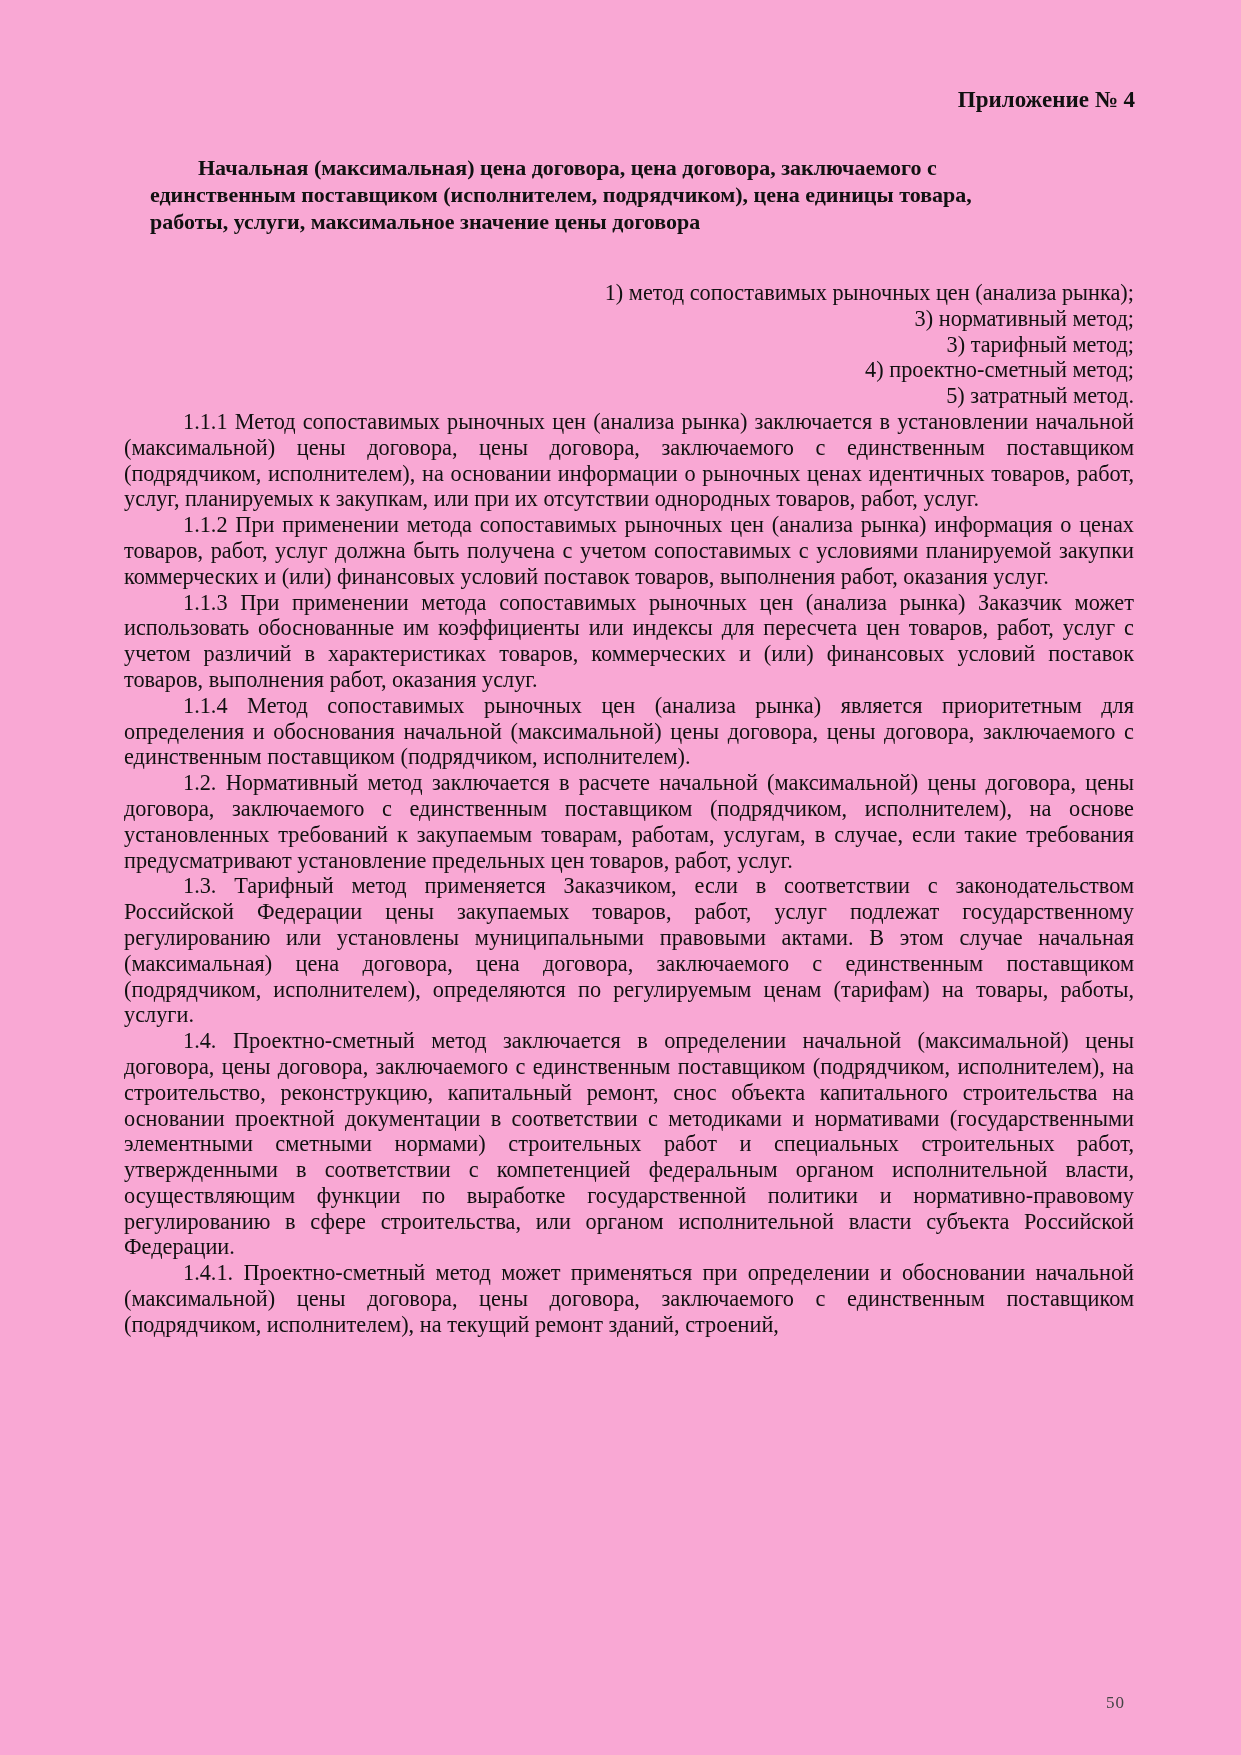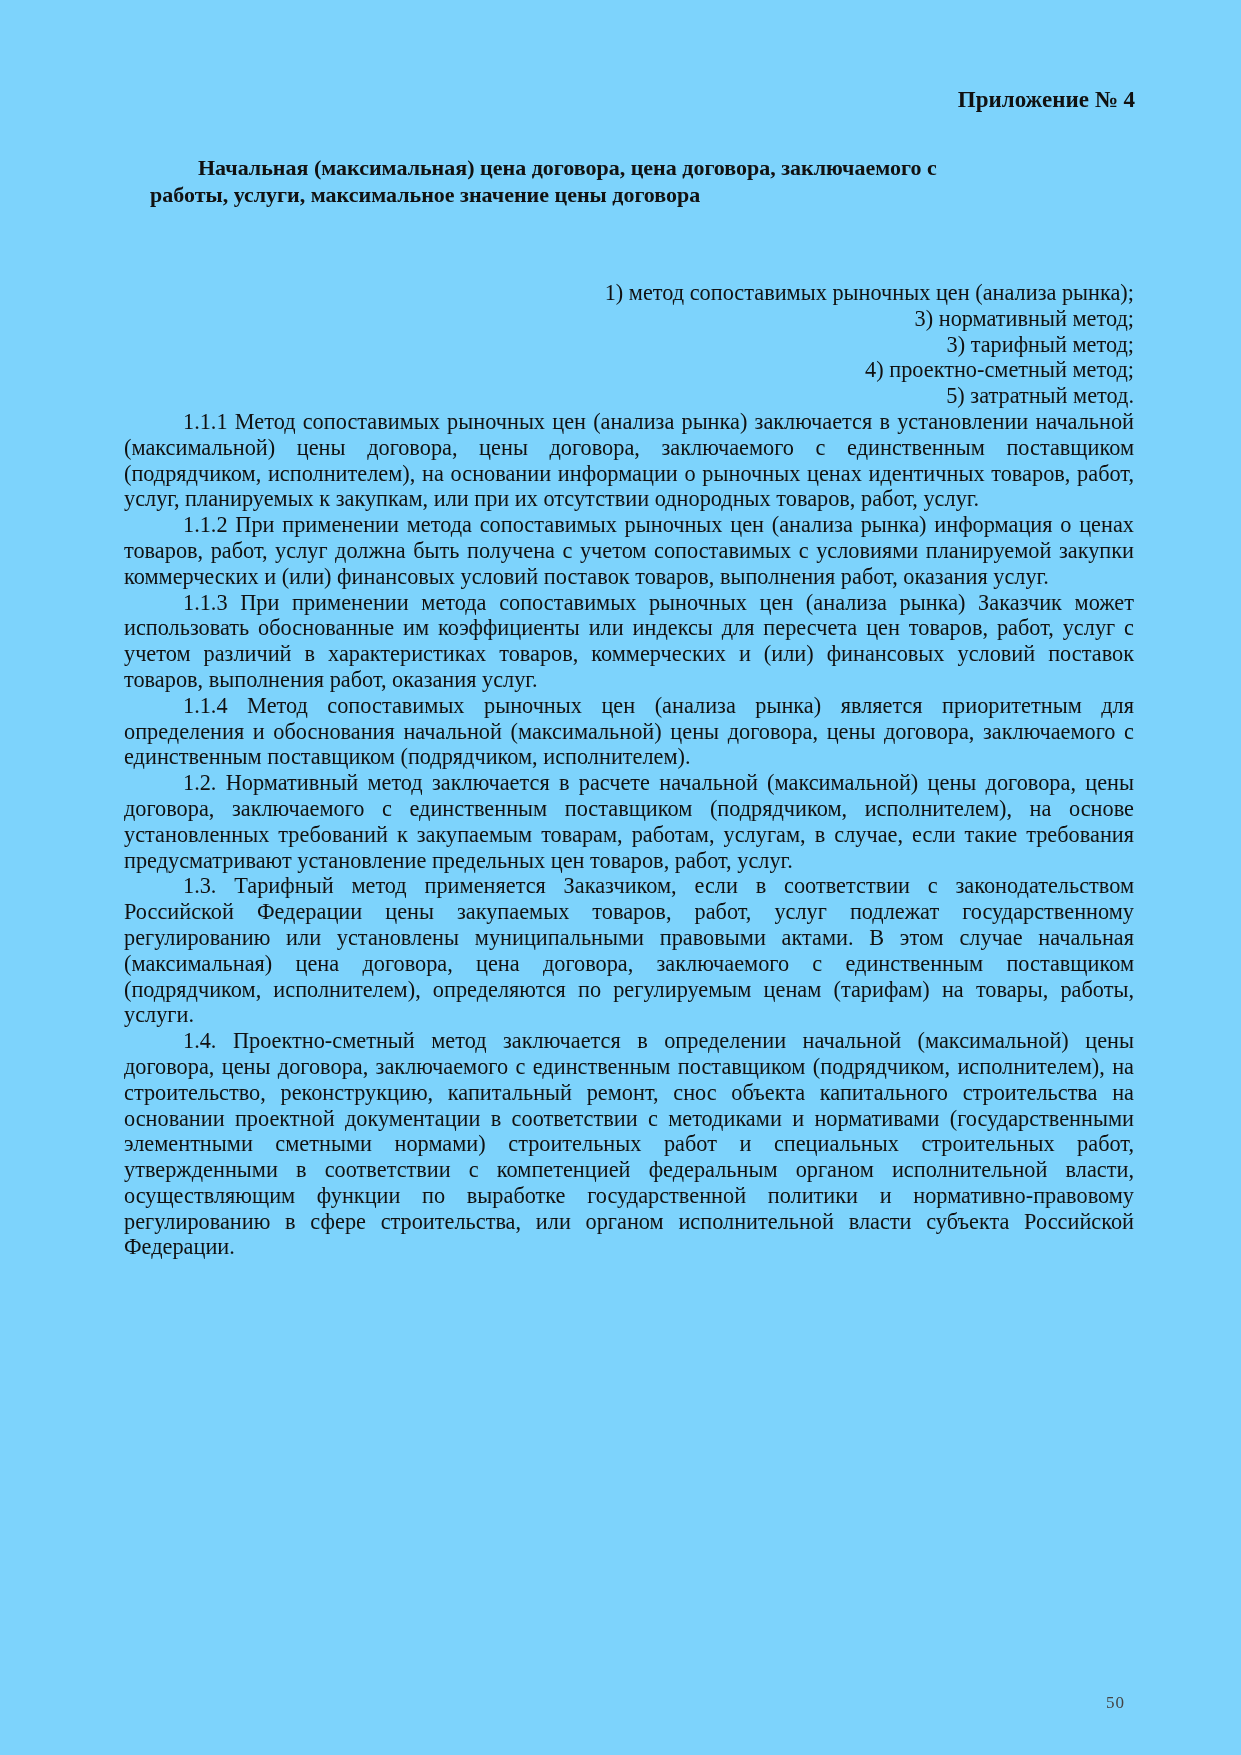--- a/index.html
+++ b/index.html
@@ -14,21 +14,21 @@
       overflow: hidden;
       color: #111111;
       font-family: "Liberation Serif", "DejaVu Serif", serif;
     }
     .page {
       position: absolute;
       left: 0;
       top: 0;
       width: 1241px;
       height: 1755px;
-      background: #7dd3fc;
+      background: #f9a8d4;
     }
     .appendix-label {
       position: absolute;
       top: 86px;
       right: 106px;
       font-weight: bold;
       font-size: 23px;
       line-height: 28px;
       text-align: right;
     }
@@ -78,33 +78,35 @@
   </style>
 </head>
 <body>
 
 <div class="page">
 
   <div class="appendix-label">Приложение № 4</div>
 
   <div class="doc-title">
     <span class="title-line first">Начальная (максимальная) цена договора, цена договора, заключаемого с</span>
+    <span class="title-line">единственным поставщиком (исполнителем, подрядчиком), цена единицы товара,</span>
     <span class="title-line">работы, услуги, максимальное значение цены договора</span>
   </div>
 
   <div class="body-text">
     <p class="para list-item">1) метод сопоставимых рыночных цен (анализа рынка);</p>
     <p class="para list-item">3) нормативный метод;</p>
     <p class="para list-item">3) тарифный метод;</p>
     <p class="para list-item">4) проектно-сметный метод;</p>
     <p class="para list-item">5) затратный метод.</p>
     <p class="para">1.1.1 Метод сопоставимых рыночных цен (анализа рынка) заключается в установлении начальной (максимальной) цены договора, цены договора, заключаемого с единственным поставщиком (подрядчиком, исполнителем), на основании информации о рыночных ценах идентичных товаров, работ, услуг, планируемых к закупкам, или при их отсутствии однородных товаров, работ, услуг.</p>
     <p class="para">1.1.2 При применении метода сопоставимых рыночных цен (анализа рынка) информация о ценах товаров, работ, услуг должна быть получена с учетом сопоставимых с условиями планируемой закупки коммерческих и (или) финансовых условий поставок товаров, выполнения работ, оказания услуг.</p>
     <p class="para">1.1.3 При применении метода сопоставимых рыночных цен (анализа рынка) Заказчик может использовать обоснованные им коэффициенты или индексы для пересчета цен товаров, работ, услуг с учетом различий в характеристиках товаров, коммерческих и (или) финансовых условий поставок товаров, выполнения работ, оказания услуг.</p>
     <p class="para">1.1.4 Метод сопоставимых рыночных цен (анализа рынка) является приоритетным для определения и обоснования начальной (максимальной) цены договора, цены договора, заключаемого с единственным поставщиком (подрядчиком, исполнителем).</p>
     <p class="para">1.2. Нормативный метод заключается в расчете начальной (максимальной) цены договора, цены договора, заключаемого с единственным поставщиком (подрядчиком, исполнителем), на основе установленных требований к закупаемым товарам, работам, услугам, в случае, если такие требования предусматривают установление предельных цен товаров, работ, услуг.</p>
     <p class="para">1.3. Тарифный метод применяется Заказчиком, если в соответствии с законодательством Российской Федерации цены закупаемых товаров, работ, услуг подлежат государственному регулированию или установлены муниципальными правовыми актами. В этом случае начальная (максимальная) цена договора, цена договора, заключаемого с единственным поставщиком (подрядчиком, исполнителем), определяются по регулируемым ценам (тарифам) на товары, работы, услуги.</p>
     <p class="para">1.4. Проектно-сметный метод заключается в определении начальной (максимальной) цены договора, цены договора, заключаемого с единственным поставщиком (подрядчиком, исполнителем), на строительство, реконструкцию, капитальный ремонт, снос объекта капитального строительства на основании проектной документации в соответствии с методиками и нормативами (государственными элементными сметными нормами) строительных работ и специальных строительных работ, утвержденными в соответствии с компетенцией федеральным органом исполнительной власти, осуществляющим функции по выработке государственной политики и нормативно-правовому регулированию в сфере строительства, или органом исполнительной власти субъекта Российской Федерации.</p>
+    <p class="para">1.4.1. Проектно-сметный метод может применяться при определении и обосновании начальной (максимальной) цены договора, цены договора, заключаемого с единственным поставщиком (подрядчиком, исполнителем), на текущий ремонт зданий, строений,</p>
   </div>
 
   <div class="page-number">50</div>
 
 </div>
 
 </body></html>

